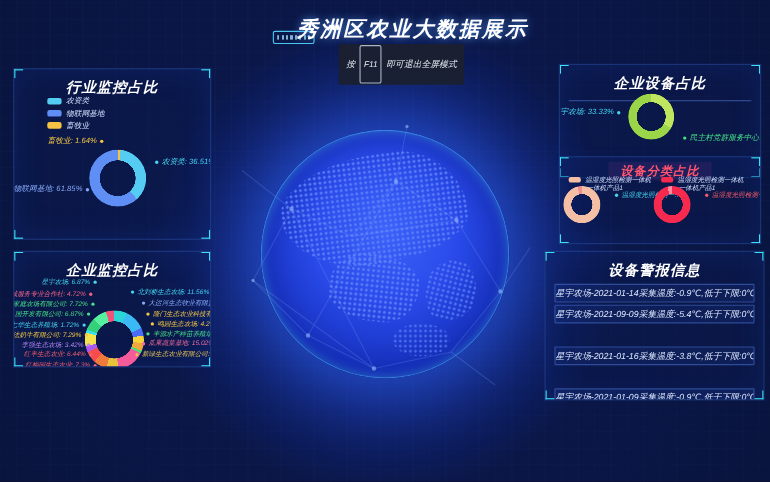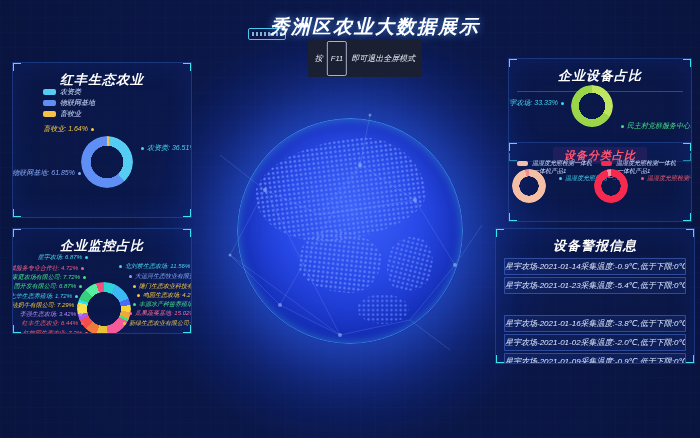--- a/index.html
+++ b/index.html
@@ -132,21 +132,21 @@
     <span>按</span>
     <span class="key">F11</span>
     <span>即可退出全屏模式</span>
   </div>
 
   <div class="panel" style="left:12px;top:62px;width:180px;height:156px;">
     <div class="cr tl"></div>
       <div class="cr tr"></div>
       <div class="cr bl"></div>
       <div class="cr br"></div>
-    <h2 class="ptitle">红丰生态农业</h2>
+    <h2 class="ptitle">行业监控占比</h2>
     <div class="legend-row" style="left:30px;top:24px;">
       <span class="sw" style="background:#55cdf2;"></span>
       <span>农资类</span>
     </div>
     <div class="legend-row" style="left:30px;top:35px;">
       <span class="sw" style="background:#5f8ef5;"></span>
       <span>物联网基地</span>
     </div>
     <div class="legend-row" style="left:30px;top:46px;">
       <span class="sw" style="background:#f5c243;"></span>
@@ -221,18 +221,17 @@
     <span class="callout f6 c-red lead-l" style="left:132px;top:31px;">温湿度光照检测一…</span>
   </div>
 
   <div class="panel" style="left:495px;top:228px;width:200px;height:136px;">
     <div class="cr tl"></div>
       <div class="cr tr"></div>
       <div class="cr bl"></div>
       <div class="cr br"></div>
     <h2 class="ptitle">设备警报信息</h2>
     <div class="alarm-row" style="top:29px;">星宇农场-2021-01-14采集温度:-0.9℃,低于下限:0℃</div>
-    <div class="alarm-row" style="top:48px;">星宇农场-2021-01-23采集温度:-5.4℃,低于下限:0℃</div>
+    <div class="alarm-row" style="top:48px;">星宇农场-2021-09-09采集温度:-5.4℃,低于下限:0℃</div>
     <div class="alarm-row" style="top:86px;">星宇农场-2021-01-16采集温度:-3.8℃,低于下限:0℃</div>
-    <div class="alarm-row" style="top:105px;">星宇农场-2021-01-02采集温度:-2.0℃,低于下限:0℃</div>
     <div class="alarm-row" style="top:124px;">星宇农场-2021-01-09采集温度:-0.9℃,低于下限:0℃</div>
   </div>
 </div>
 
 </body></html>

